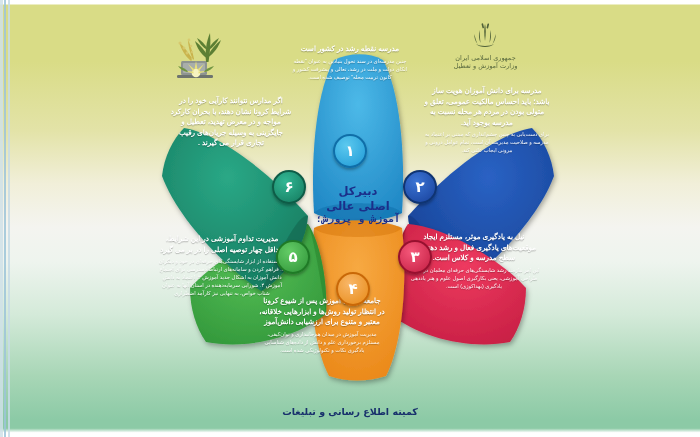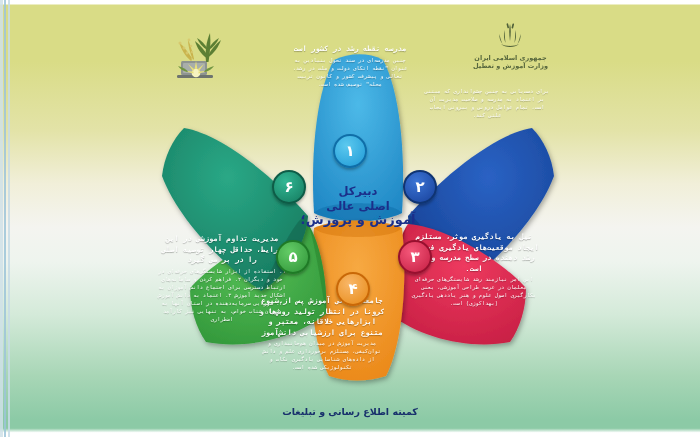--- a/index.html
+++ b/index.html
@@ -26,45 +26,45 @@
   }
   
   .edge-strip{position:absolute;top:0;bottom:0;width:3px;background:#a8cedd;opacity:.85;}
   .edge-strip.s1{left:0px;background:#cfe0e8;}
   .edge-strip.s2{left:4px;background:#9cc4d8;width:2px;}
   .edge-strip.s3{left:8px;background:#c7dce6;width:2px;}
 
   
   .logo{position:absolute;}
   #logo-left{left:165px;top:28px;width:70px;height:58px;}
-  #logo-right{left:463px;top:22px;width:95px;height:62px;text-align:center;font-weight:bold;}
+  #logo-right{left:438px;top:22px;width:95px;height:62px;text-align:center;}
   .ministry-line{
     font-size:6.5px;color:#57673d;line-height:8px;white-space:nowrap;
     font-family:"DejaVu Sans","Liberation Sans",sans-serif;
   }
   .plant-logo-svg{display:block;}
 
   
   #flower{position:absolute;left:118px;top:28px;width:470px;height:360px;}
   #flower svg{display:block;}
 
   
   #center-label{
     position:absolute;left:318px;top:172px;width:80px;height:68px;
     display:flex;flex-direction:column;align-items:center;justify-content:center;
     color:#1b2f8a;text-align:center;z-index:30;pointer-events:none;
   }
   #center-label div{font-weight:bold;font-size:11.5px;line-height:14.5px;
      font-family:"DejaVu Sans","Liberation Sans",sans-serif;white-space:nowrap;}
-  #center-label div.small{font-size:13px;}
+  #center-label div.small{font-size:10px;font-family:Liberation Mono, monospace;}
 
   
   .petal-text{
     position:absolute;color:#ffffff;text-align:center;z-index:25;
-    font-family:Liberation Mono, monospace;
+    font-family:Liberation Sans, sans-serif;
     text-shadow:0 1px 1px rgba(0,0,0,.28);
     pointer-events:none;
   }
   .petal-text .lead{font-size:7.2px;line-height:10.5px;font-weight:bold;}
   .petal-text .sub{font-size:5.3px;line-height:8px;margin-top:2px;opacity:.97;}
 
   
   .num-badge{
     position:absolute;border-radius:50%;z-index:28;
     display:flex;align-items:center;justify-content:center;
@@ -223,38 +223,43 @@
     <div>اصلی عالی</div>
     <div class="small">آموزش و پرورش؛</div>
   </div>
 
   <div class="petal-text" style="left:290px;top:44px;width:120px;">
     <div class="lead">مدرسه نقطه رشد در کشور است</div>
     <div class="sub">چنین مدرسه‌ای در سند تحول بنیادین به عنوان "نقطه اتکای دولت و ملت در رشد، تعالی و پیشرفت کشور و کانون تربیت محله" توصیف شده است.</div>
   </div>
 
   <div class="petal-text" style="left:424px;top:86px;width:126px;">
+    <div class="lead">مدرسه برای دانش آموزان هویت ساز باشد؛ باید احساس مالکیت عمومی، تعلق و متولی بودن در مردم هر محله نسبت به مدرسه بوجود آید.</div>
     <div class="sub">برای دست‌یابی به چنین چشم‌انداری که مبتنی بر اعتماد به مدرسه و صلاحیت مدیریت آن است، تمام عوامل درونی و بیرونی ایجاب علتی کند.</div>
   </div>
 
   <div class="petal-text" style="left:408px;top:232px;width:132px;">
     <div class="lead">نیل به یادگیری موثر، مستلزم ایجاد موقعیت‌های یادگیری فعال و رشد دهنده در سطح مدرسه و کلاس است.</div>
     <div class="sub">این امر نیازمند رشد شایستگی‌های حرفه‌ای معلمان در عرصه طراحی آموزشی، یعنی بکارگیری اصول علوم و هنر یاددهی یادگیری (بهداکوزی) است.</div>
   </div>
 
   <div class="petal-text" style="left:259px;top:296px;width:126px;">
     <div class="lead">جامعه جهانی آموزش پس از شیوع کرونا در انتظار تولید روش‌ها و ابزارهایی خلاقانه، معتبر و متنوع برای ارزشیابی دانش‌آموز</div>
     <div class="sub">مدیریت آموزش در میدان هم‌جانبداری و توان‌کیفی، مستلزم برخورداری علم و دانش از داده‌های شناسایی یادگیری نکات و تکنولوژیکی شده است.</div>
   </div>
 
   <div class="petal-text" style="left:158px;top:234px;width:128px;">
     <div class="lead">مدیریت تداوم آموزشی در این شرایط، حداقل چهار توصیه اصلی را در بر می گیرد</div>
     <div class="sub">۱. استفاده از ابزار شایستگی‌های حرفه‌ای در خود و دیگران ۲. فراهم کردن و سامانه‌های ارتباط دسترسی برای اجتماع دانش آموزان به اشکال جدید آموزش ۳. اعتماد به دانش آموزش ۴. شورایی سرمایه‌دهنده در استان آنها به عنوان شتاب خواص، به تنهایی نیز کارآمد اضطراری</div>
   </div>
 
+  <div class="petal-text" style="left:170px;top:96px;width:122px;">
+    <div class="lead">اگر مدارس نتوانند کارآیی خود را در شرایط کرونا نشان دهند، با بحران کارکرد مواجه و در معرض تهدید، تعطیل و جایگزینی به وسیله جریان‌های رقیب تجاری قرار می گیرند .</div>
+    <div class="sub"></div>
+  </div>
 
   <div class="num-badge" id="badge1" style="left:333px;top:134px;width:30px;height:30px;background:radial-gradient(circle at 38% 32%,#5cc9ef,#1f9ad6);border:2px solid #0f6ea8;">
     <span>۱</span>
   </div>
 
   <div class="num-badge" id="badge2" style="left:403px;top:170px;width:30px;height:30px;background:radial-gradient(circle at 38% 32%,#3b74d4,#17409a);border:2px solid #0f3472;">
     <span>۲</span>
   </div>
 
   <div class="num-badge" id="badge3" style="left:398px;top:240px;width:30px;height:30px;background:radial-gradient(circle at 38% 32%,#f5587a,#c41d42);border:2px solid #97102f;">

